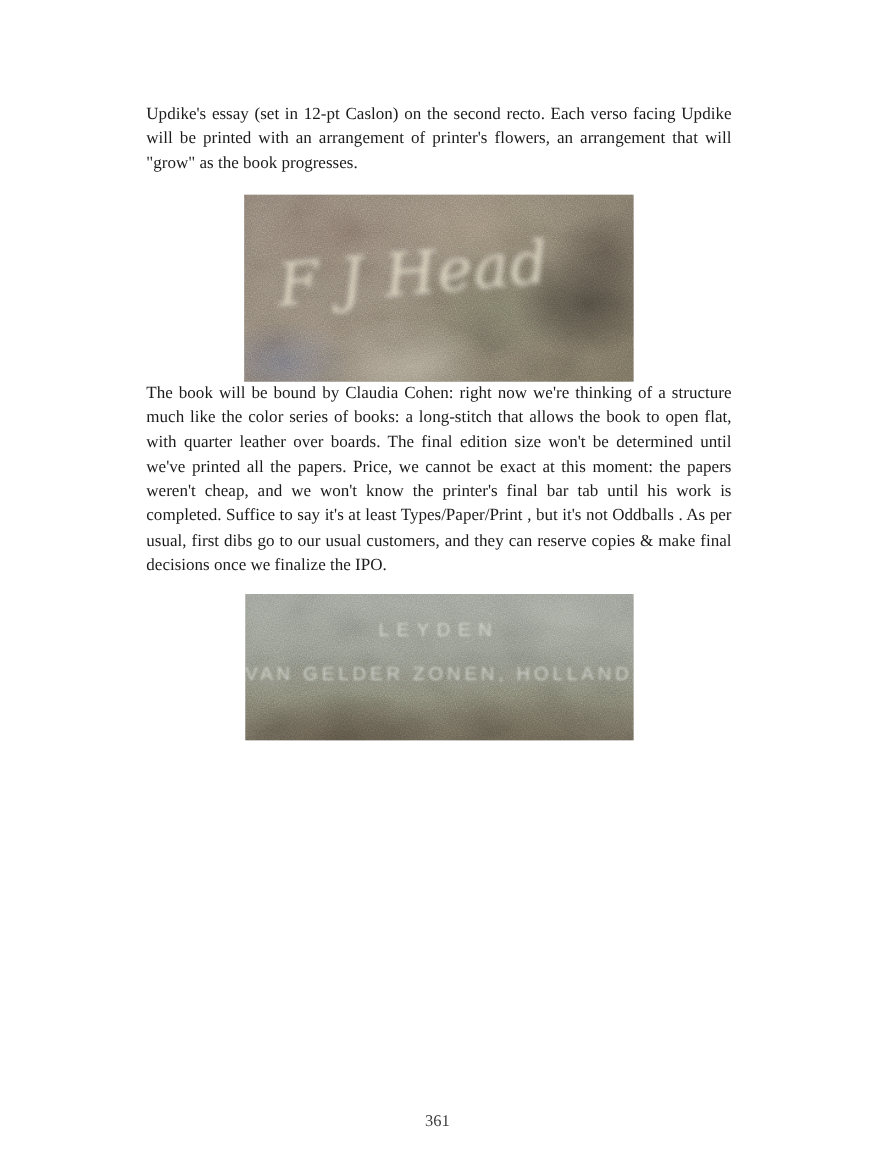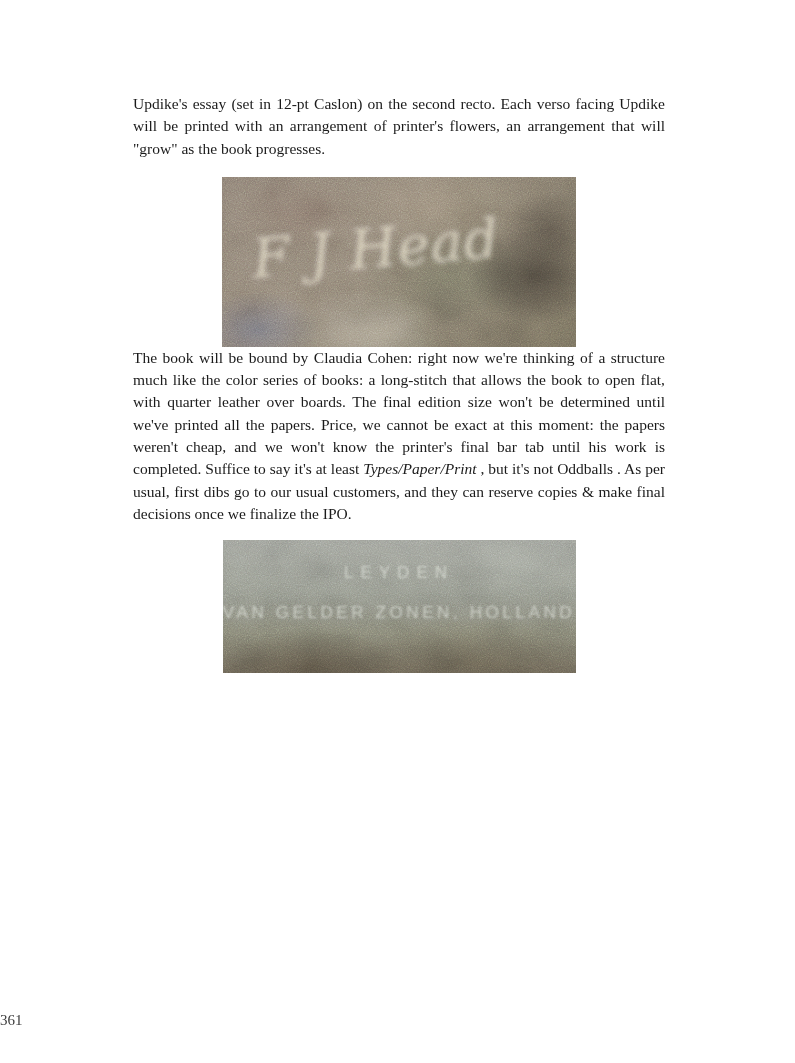--- a/index.html
+++ b/index.html
@@ -28,21 +28,21 @@
     width: 532px;
     padding-top: 93px;
   }
   p.para {
     margin: 0;
     font-size: 15.5px;
     line-height: 22.3px;
     text-align: justify;
     color: #1b1b1b;
   }
-  .italic { font-style: italic; }
+  .italic { }
 
   figure {
     margin: 0;
     padding: 0;
   }
   .photo {
     position: relative;
     overflow: hidden;
     margin: 0 auto;
   }
@@ -120,21 +120,21 @@
     font-size: 17px;
     letter-spacing: 3.6px;
   }
   .para-2 { margin-top: 32px; }
   .para-3 { margin-top: 36px; }
   .page-footer {
     position: absolute;
     left: 0;
     top: 1012px;
     width: 795px;
-    text-align: left;
+    text-align: center;
     font-size: 15px;
     color: #3d3d3d;
   }
   .svg-defs { position: absolute; width: 0; height: 0; }
 </style>
 </head>
 <body>
 
 <svg class="svg-defs" aria-hidden="true">
   <defs>

